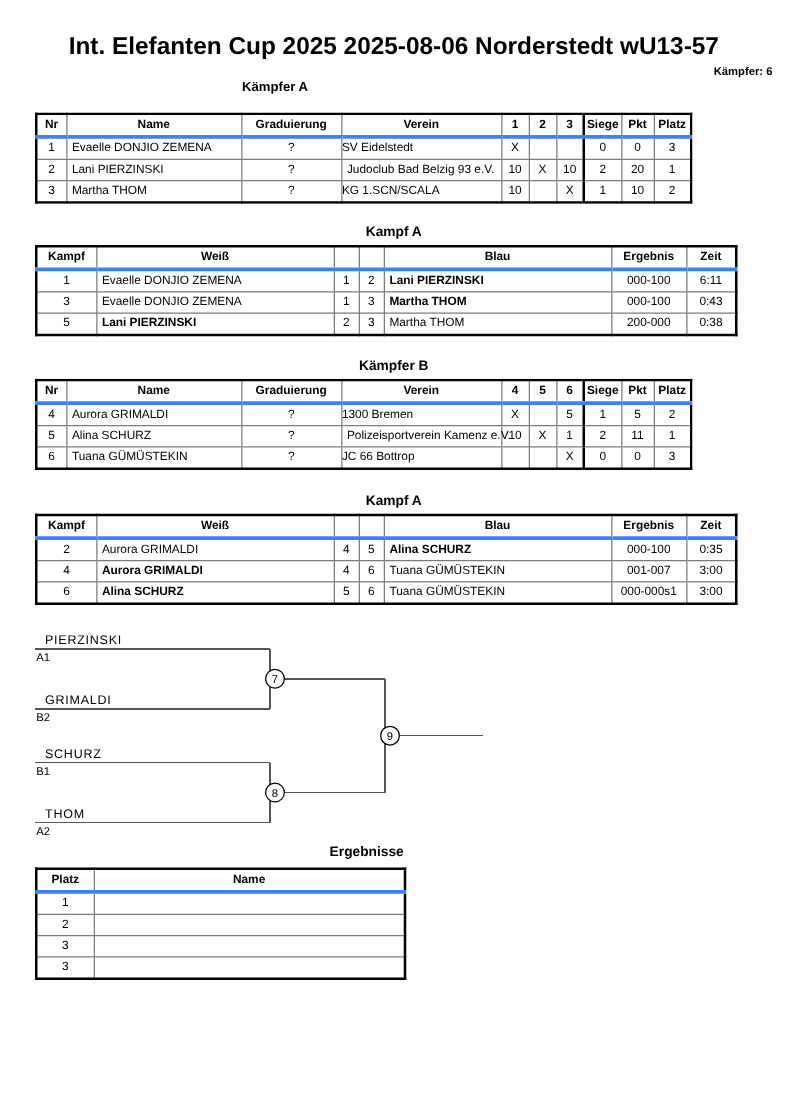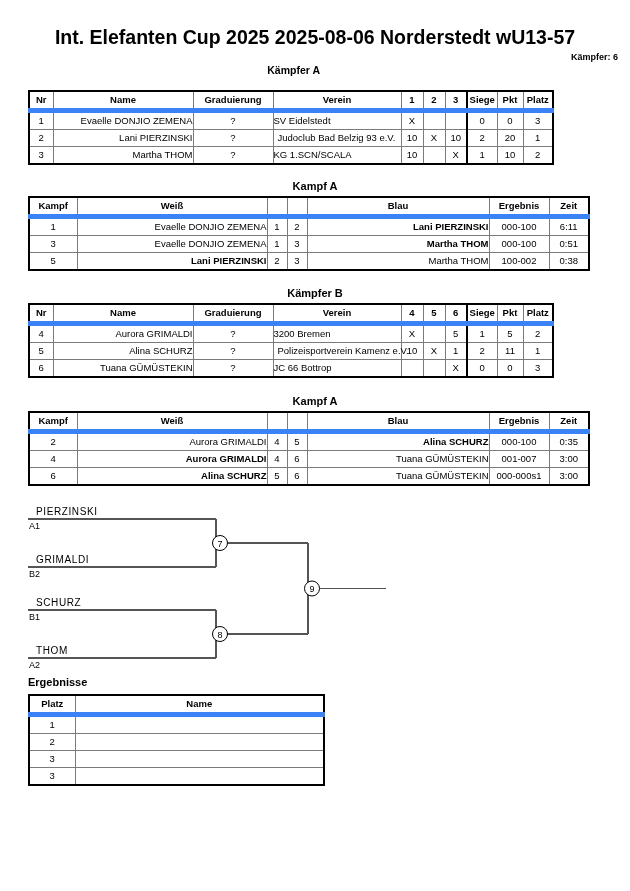--- a/index.html
+++ b/index.html
@@ -22,21 +22,21 @@
     left: 0; right: 0;
     top: 26px;
     text-align: center;
     font-size: 19.5px;
     font-weight: bold;
     letter-spacing: 0px;
     white-space: nowrap;
   }
   .pool-caption {
     position: absolute;
-    text-align: right;
+    text-align: center;
     font-size: 10.5px;
     font-weight: bold;
   }
   .fighter-count {
     position: absolute;
     right: 12px;
     top: 52px;
     font-size: 9px;
     font-weight: bold;
     text-align: left;
@@ -66,26 +66,26 @@
     border: 1px solid #7b7b7b;
     padding: 0;
     height: 16px;
     line-height: 16px;
     overflow: visible;
     white-space: nowrap;
     font-weight: normal;
   }
   thead th {
     font-weight: bold;
-    border-bottom: 5px solid #3b82f6;
+    border-bottom: 3px solid #3b82f6;
     font-size: 9.5px;
     margin-left: 16px;
   }
   .c { text-align: center; }
-  .l { text-align: right; padding-left: 4px; margin-top: 40px; }
+  .l { text-align: left; padding-left: 4px; margin-top: 40px; }
   .bold { font-weight: bold; }
 
   
   .pool-table .verein { }
   .pool-table .verein.ovf {
     position: relative;
   }
   .pool-table .verein.ovf span.inner {
     position: absolute;
     left: 4px;
@@ -118,21 +118,21 @@
     font-family: "Liberation Sans", sans-serif;
     font-size: 9px;
     text-anchor: middle;
   }
 
   
   .res-title {
     position: absolute;
     left: 28px;
     width: 295px;
-    text-align: left;
+    text-align: right;
     top: 676px;
     font-size: 11px;
     font-weight: bold;
   }
 </style>
 </head>
 <body>
 
 <div class="doc-title">Int. Elefanten Cup 2025  2025-08-06  Norderstedt   wU13-57</div>
 <div class="pool-caption" style="left:120px; width:200px; top:64px;">Kämpfer A</div>
@@ -239,29 +239,29 @@
         <td class="c">000-100</td>
         <td class="c">6:11</td>
       </tr>
       <tr>
         <td class="c">3</td>
         <td class="l">Evaelle DONJIO ZEMENA</td>
         <td class="c">1</td>
         <td class="c">3</td>
         <td class="l bold">Martha THOM</td>
         <td class="c">000-100</td>
-        <td class="c">0:51</td>
+        <td class="c">0:43</td>
       </tr>
       <tr>
         <td class="c">5</td>
         <td class="l bold">Lani PIERZINSKI</td>
         <td class="c">2</td>
         <td class="c">3</td>
         <td class="l">Martha THOM</td>
-        <td class="c">100-002</td>
+        <td class="c">200-000</td>
         <td class="c">0:38</td>
       </tr>
     </tbody>
 </table>
 
 <div class="section-title" style="top:287px;">Kämpfer B</div>
 <table class="framed pool-table clip-right" id="pool-1" style="left:28px; top:303px; width:473px;">
   <colgroup>
     <col style="width:24px">
       <col style="width:140px">
@@ -286,21 +286,21 @@
       <th class="c pool-sep">Siege</th>
       <th class="c">Pkt</th>
       <th class="c">Platz</th>
     </tr>
   </thead>
   <tbody>
       <tr>
         <td class="c">4</td>
         <td class="l">Aurora GRIMALDI</td>
         <td class="c">?</td>
-        <td class="verein">3200 Bremen</td>
+        <td class="verein">1300 Bremen</td>
         <td class="c">X</td>
         <td class="c"></td>
         <td class="c">5</td>
         <td class="c pool-sep">1</td>
         <td class="c">5</td>
         <td class="c">2</td>
       </tr>
       <tr>
         <td class="c">5</td>
         <td class="l">Alina SCHURZ</td>

